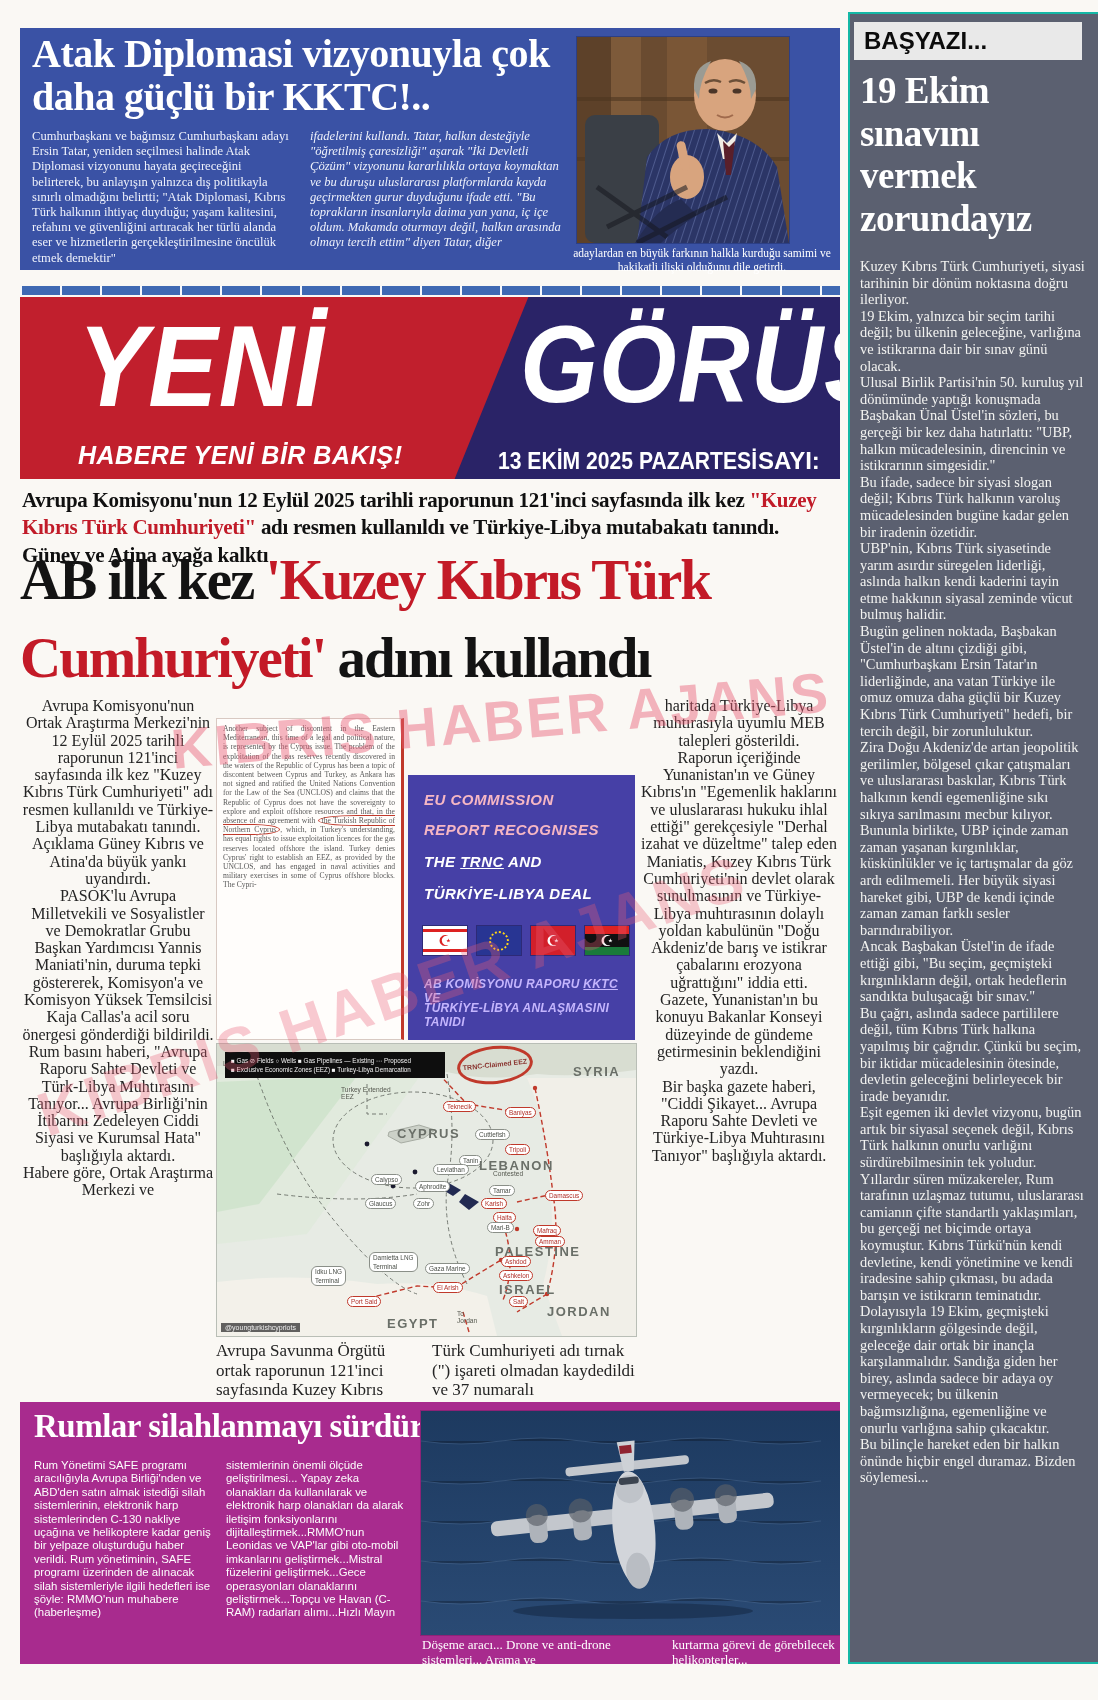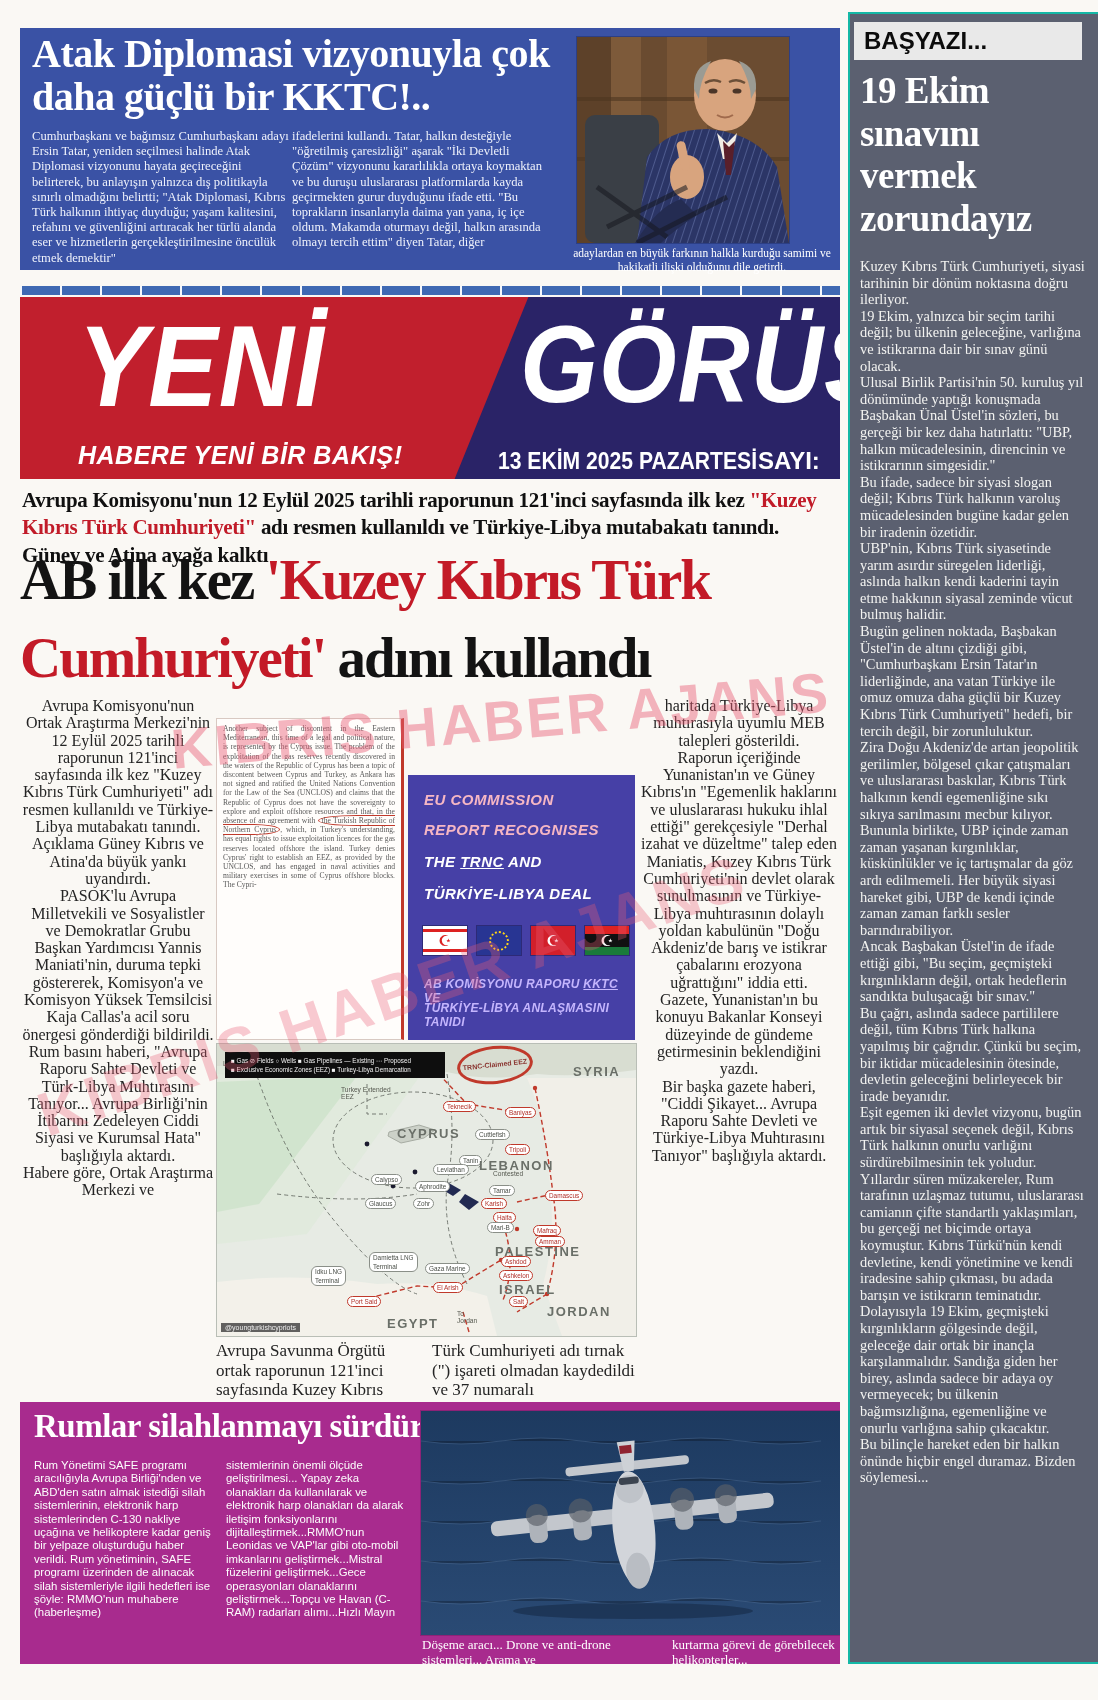--- a/index.html
+++ b/index.html
@@ -7,21 +7,21 @@
        font-family:"Liberation Serif",serif;-webkit-font-smoothing:antialiased;}
   .abs{position:absolute;}
   .pre{white-space:pre-line;}
   
   .topbox{left:20px;top:28px;width:820px;height:242px;background:#3a52a5;}
   .topbox h1{margin:0;position:absolute;left:12px;top:4px;width:545px;color:#fff;
     font-size:40px;line-height:1.08;font-weight:bold;letter-spacing:-.5px;}
   .topcol{position:absolute;top:101px;height:136px;overflow:hidden;color:#eef1fb;
     font-size:12.6px;line-height:15.2px;}
   .topcol1{left:12px;width:258px;}
-  .topcol2{left:272px;width:258px;}
+  .topcol2{left:290px;width:258px;font-style:italic;}
   .tphoto{left:556px;top:8px;width:212px;height:206px;overflow:hidden;border:1px solid #2c3f85;}
   .tcap{left:548px;top:219px;width:268px;color:#fff;font-size:11.5px;line-height:13.5px;text-align:center;}
   
   .tickbar{left:20px;top:286px;width:820px;height:9px;background:#3f69b3;
     background-image:repeating-linear-gradient(90deg,rgba(255,255,255,.95) 0 2px,transparent 2px 40px);}
   .masthead{left:20px;top:297px;width:820px;height:182px;background:#2a2367;overflow:hidden;}
   .mh-red{position:absolute;inset:0;background:#c11f2d;clip-path:polygon(0 0,62% 0,53% 100%,0 100%);}
   .mh-word{position:absolute;top:4px;color:#fff;font-family:"Liberation Sans",sans-serif;
     font-style:italic;font-weight:bold;font-size:104px;transform:scaleY(1.1);transform-origin:top left;letter-spacing:1px;}
   .mh-slogan{position:absolute;left:58px;top:144px;color:#fff;font-family:"Liberation Sans",sans-serif;

